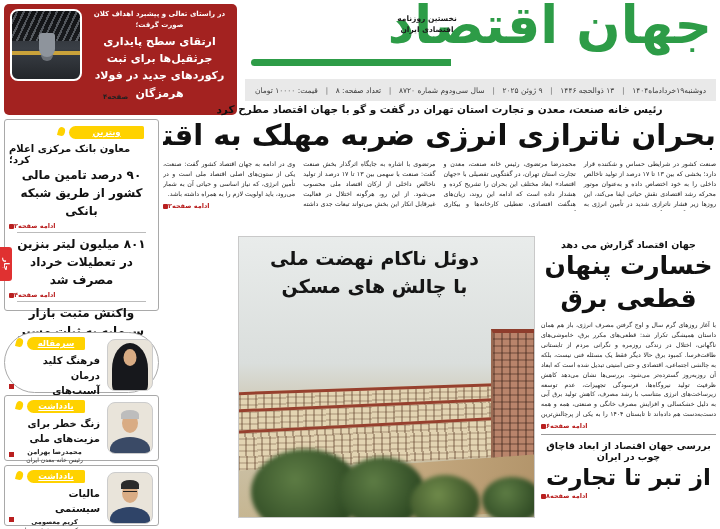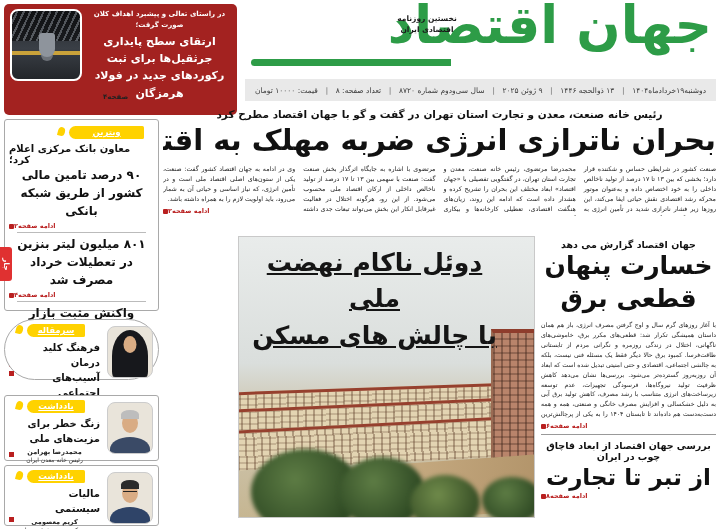--- a/index.html
+++ b/index.html
@@ -35,21 +35,21 @@
           font-weight:bold; color:#1a1a1a; text-align:center; line-height:1.5; }
 
   
   .dateline { position:absolute; top:79px; left:245px; right:4px; height:22px;
           background:#e9e9e9; display:flex; align-items:center; justify-content:space-between;
           padding:0 10px; font-size:7.5px; color:#3a3a3a; }
   .dateline .sep { color:#8a8a8a; font-weight:bold; }
 
   
   .lead { position:absolute; top:103px; left:163px; right:4px; height:130px; }
-  .lead-kicker { text-align:center; font-size:10.5px; font-weight:bold; margin-top:5px; }
+  .lead-kicker { text-align:center; font-size:10.5px; font-weight:bold; }
   .lead-headline { text-align:center; font-size:29px; font-weight:bold; margin-top:3px;
           white-space:nowrap; overflow:hidden; }
   .lead-body { display:flex; gap:8px; margin-top:7px; height:52px; overflow:hidden;
           font-size:6.3px; line-height:1.6; text-align:justify; color:#222; }
   .lead-col { flex:1; position:relative; }
 
   
   .cont { display:flex; align-items:center; gap:0; justify-content:flex-end;
           color:#b91f1f; font-weight:bold; font-size:6.5px; margin-top:2px; }
   .cont .sq { width:5px; height:5px; background:#b91f1f; display:inline-block; border-radius:1px; }
@@ -72,21 +72,21 @@
   .v-div { border-top:1px solid #bbb; margin:2px 8px; }
 
   
   .watermark { position:absolute; left:0; top:247px; width:12px; height:34px; background:#e03131;
           color:#fff; font-size:7.5px; font-weight:bold; writing-mode:vertical-rl;
           display:flex; align-items:center; justify-content:center; border-radius:0 3px 3px 0; }
 
   
   .opbox { position:absolute; left:4px; width:155px; border:1px solid #a9a9a9; border-radius:3px;
           background:#fff; }
-  .op1 { top:319px; height:61px;border-radius:32px; }
+  .op1 { top:332px; height:61px;border-radius:32px; }
   .op2 { top:395px; height:66px; }
   .op3 { top:465px; height:61px; }
   .op-photo { position:absolute; right:5px; top:6px; width:46px; height:52px; border-radius:8px;
           overflow:hidden; border:1px solid #ccc; background:#e9e4da; }
   .op-title { margin:2px 58px 0 16px; font-size:10px; font-weight:bold;
           line-height:1.5; }
   .op-author { margin:2px 58px 0 4px; text-align:center; font-size:6.5px; font-weight:bold; color:#222; }
   .op-role { margin:0 58px 0 4px; text-align:center; font-size:6px; color:#333; }
   .op-mark { position:absolute; left:4px; bottom:3px; width:5px; height:5px; background:#b91f1f; }
 
@@ -107,21 +107,21 @@
   .pt-dark .glasses { position:absolute; top:18px; left:50%; transform:translateX(-50%);
           width:14px; height:3px; border-top:1px solid #222; z-index:3; }
   .pt-dark .torso { background:#2f4468; }
 
   
   .housing { position:absolute; top:236px; left:238px; width:297px; height:282px; overflow:hidden;
           border:1px solid #c9c9c9;
           background:linear-gradient(180deg,#e9eceb 0%,#dadedc 45%,#cfc9b6 60%,#c6b692 100%); }
   .h-overlay { position:absolute; top:8px; left:12px; right:36px; text-align:center; z-index:5; }
   .h-kicker { font-size:9px; font-weight:bold; color:#222; }
-  .h-line { font-size:25px; font-weight:bold; color:#151515; line-height:1.45;text-decoration:underline; }
+  .h-line { font-size:19px; font-weight:bold; color:#151515; line-height:1.45; }
   .brow { position:absolute; left:0; right:0; border-top:3px solid #96402e;
           background-color:#e3d4b2;
           background-image:repeating-linear-gradient(90deg, rgba(92,60,40,.38) 0 2px, transparent 2px 8px),
                            repeating-linear-gradient(0deg, rgba(92,60,40,.22) 0 2px, transparent 2px 6px); }
   .brow1 { top:150px; height:20px; transform:rotate(-2deg); }
   .brow2 { top:166px; height:28px; transform:rotate(-2.5deg); left:-6px; }
   .brow3 { top:186px; height:40px; transform:rotate(-3deg); left:-10px; }
   .tower { position:absolute; right:-3px; top:92px; width:46px; height:130px; z-index:2;
           background-color:#b9846b; border-top:4px solid #8e3d2c; border-left:2px solid #9a6a52;
           background-image:repeating-linear-gradient(90deg, rgba(60,35,25,.4) 0 2px, transparent 2px 8px),

